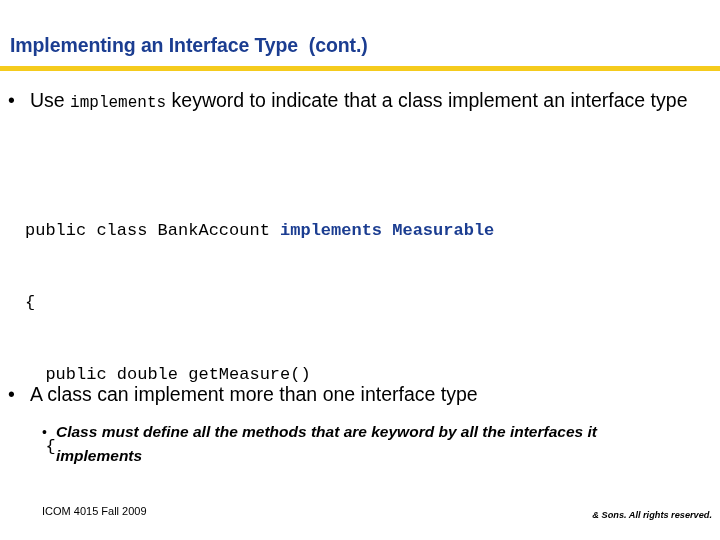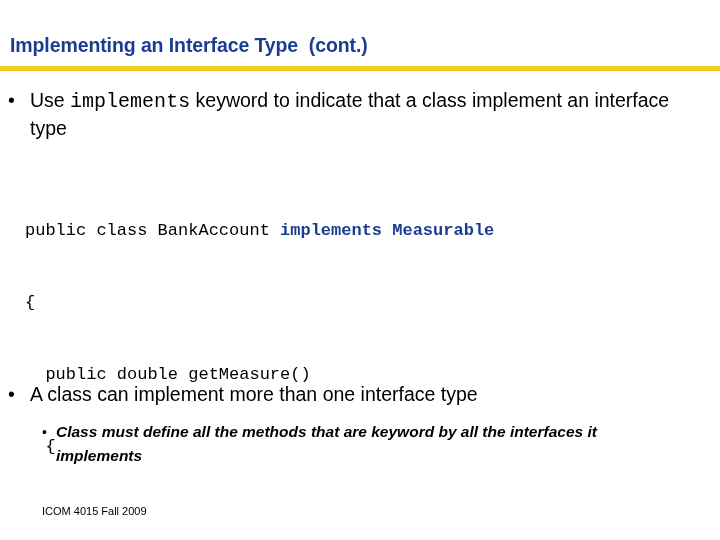--- a/index.html
+++ b/index.html
@@ -65,21 +65,21 @@
     top: 0;
     font-size: 19.5px;
     line-height: 27px;
   }
   .bullet-1 .btext {
     display: block;
     margin-left: 22px;
   }
   .mono-inline {
     font-family: "Liberation Mono", "DejaVu Sans Mono", monospace;
-    font-size: 20px;
+    font-size: 16px;
   }
 
   #bullet-use {
     left: 8px;
     top: 79px;
     width: 690px;
   }
   #bullet-multi {
     left: 8px;
     top: 373px;
@@ -186,15 +186,16 @@
   </div>
 
   <div class="bullet-2">
     <span class="dot">•</span>
     <span class="btext">Class must define all the methods that are keyword by all the interfaces it implements</span>
   </div>
 
   <div class="footer-left">ICOM 4015 Fall 2009</div>
 
   <div class="footer-right">
+    <span>&amp; Sons.  All rights reserved.</span>
   </div>
 
 </div>
 
 </body></html>

